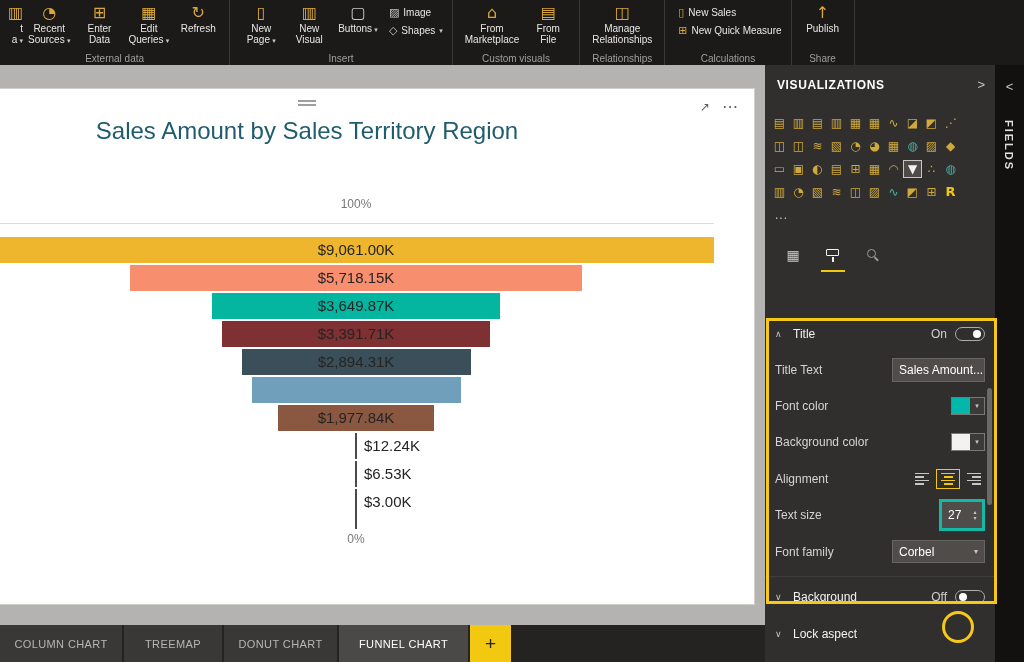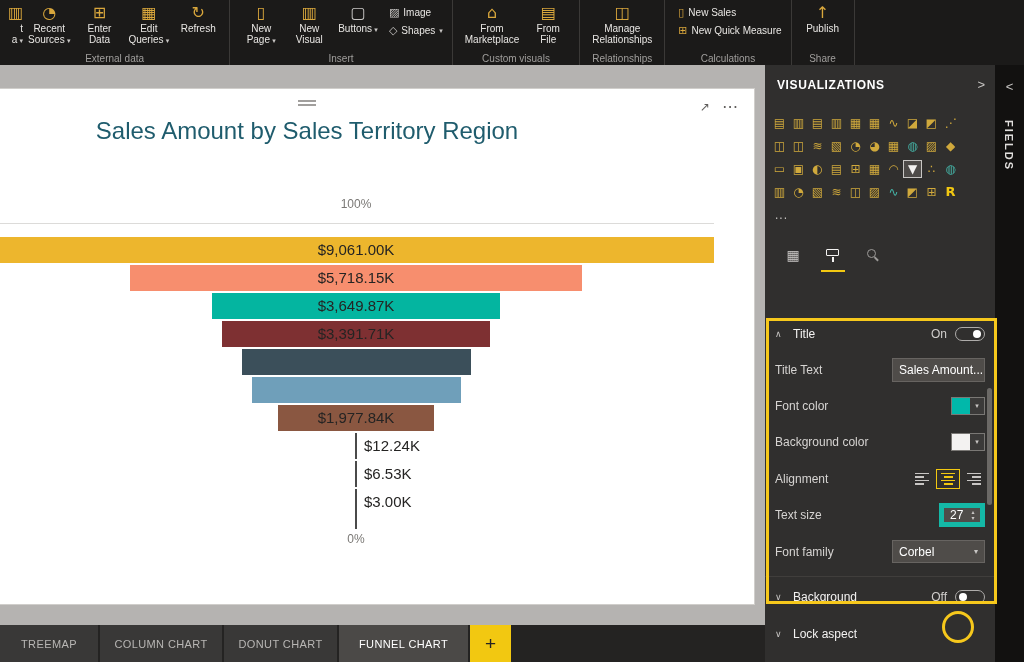--- a/index.html
+++ b/index.html
@@ -92,21 +92,21 @@
   .aligns{display:flex;gap:1px;}
   .abtn{width:24px;height:20px;display:flex;flex-direction:column;justify-content:center;gap:2px;padding:3px;box-sizing:border-box;border:1px solid transparent;}
   .abtn span{height:2px;background:#c8c6c4;display:block;}
   .abtn span:nth-child(odd){width:14px;}
   .abtn span:nth-child(even){width:9px;}
   .abtn.left{align-items:flex-start;}
   .abtn.center{align-items:center;}
   .abtn.right{align-items:flex-end;}
   .abtn.sel{border-color:#f2c811;}
   .abtn.sel span{background:#f2c811;}
-  .spin{width:46px;height:24px;background:#4f4c49;border:5px solid #14b8a6;display:flex;align-items:center;box-sizing:border-box;}
+  .spin{width:46px;height:32px;background:#4f4c49;border:3px solid #14b8a6;display:flex;align-items:center;box-sizing:border-box;}
   .spin .val{flex:1;padding-left:6px;font-size:12px;color:#fff;}
   .spin .arrows{width:14px;display:flex;flex-direction:column;align-items:center;line-height:6px;font-size:6px;color:#c8c6c4;font-family:"DejaVu Sans",sans-serif;}
   .dd{width:93px;height:23px;background:#4f4c49;border:1px solid #676461;display:flex;align-items:center;justify-content:space-between;padding:0 6px;box-sizing:border-box;font-size:12px;color:#fff;}
   .ddar{font-size:8px;color:#c8c6c4;font-family:"DejaVu Sans",sans-serif;}
   .revert{padding:10px 10px 6px;font-size:12px;color:#e2a33d;}
   .secdiv{border-top:1px solid #403e3c;margin-top:6px;}
   #fp-scroll{position:absolute;right:3px;top:323px;width:5px;height:117px;background:#6b6966;border-radius:3px;}
 
   
   #highlight-box{position:absolute;left:766px;top:318px;width:231px;height:286px;border:3px solid #f6c81c;box-sizing:border-box;z-index:40;pointer-events:none;}
@@ -259,20 +259,21 @@
           <div class="frow" style="top: 56px;">
             <div class="fbar" style="width: 288px; left: 214px; background: rgb(4, 181, 160);"></div>
             <div class="flab fin" style="left: 214px; width: 288px;">$3,649.87K</div>
           </div>
           <div class="frow" style="top: 84px;">
             <div class="fbar" style="width: 268px; left: 224px; background: rgb(126, 48, 50);"></div>
             <div class="flab fin" style="left: 224px; width: 268px;">$3,391.71K</div>
           </div>
           <div class="frow" style="top: 112px;">
             <div class="fbar" style="width: 229px; left: 243.5px; background: rgb(59, 79, 90);"></div>
+            <div class="flab fin" style="left: 243.5px; width: 229px;">$2,894.31K</div>
           </div>
           <div class="frow" style="top: 140px;">
             <div class="fbar" style="width: 209px; left: 253.5px; background: rgb(111, 159, 186);"></div>
           </div>
           <div class="frow" style="top: 168px;">
             <div class="fbar" style="width: 156px; left: 280px; background: rgb(138, 87, 65);"></div>
             <div class="flab fin" style="left: 280px; width: 156px;">$1,977.84K</div>
           </div>
           <div class="frow" style="top: 196px;">
             <div class="fbar" style="width: 2px; left: 357px; background: rgb(74, 74, 74);"></div>
@@ -285,22 +286,22 @@
           <div class="frow" style="top: 252px;">
             <div class="fbar" style="width: 2px; left: 357px; background: rgb(74, 74, 74);"></div>
             <div class="flab" style="left: 366px;">$3.00K</div>
           </div>
         </div>
     </div>
   </div>
 
   <div id="tabbar">
     <div id="tab-list" style="display:flex;align-items:stretch;width:100%;">
+        <div class="ptab" style="width: 122px;">COLUMN CHART</div>
         <div class="ptab" style="width: 98px;">TREEMAP</div>
-        <div class="ptab" style="width: 122px;">COLUMN CHART</div>
         <div class="ptab" style="width: 113px;">DONUT CHART</div>
         <div class="ptab active" style="width: 129px;">FUNNEL CHART</div>
         <div class="ptab-add">+</div>
       </div>
   </div>
 
   <aside id="fpane">
     <div id="fp-title-row">
       <span class="vtitle">VISUALIZATIONS</span>
       <span class="pane-chev">&gt;</span>

